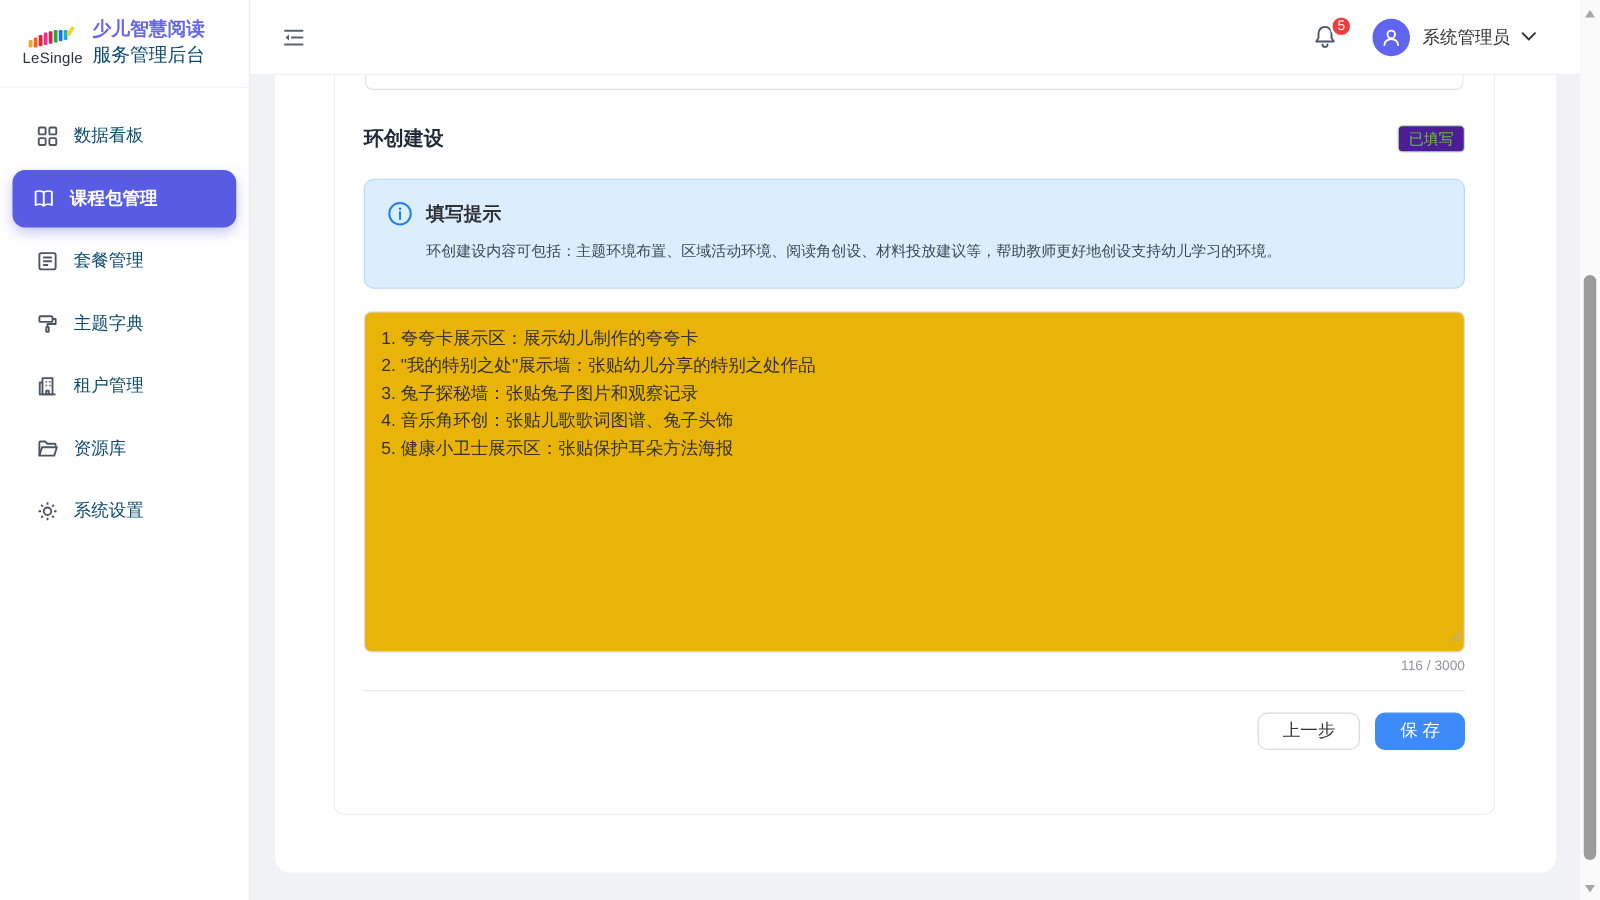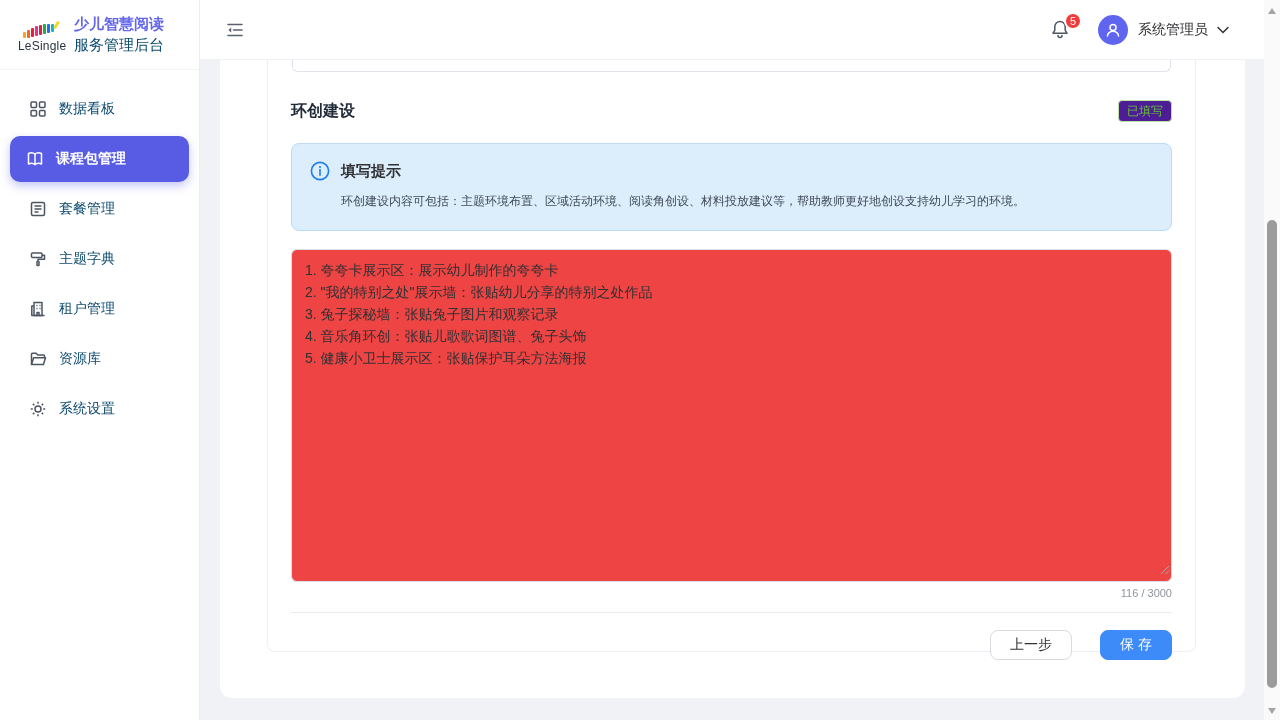--- a/index.html
+++ b/index.html
@@ -48,25 +48,25 @@
   .inner-card { width:929px; height:592px; border:1px solid #edeff3; border-top:none; border-radius:0 0 8px 8px; padding:0 23px 24px; position:relative; background:#fff; }
   .prev-box-partial { height:12px; margin:0 1px; border:1px solid #e0e3e9; border-top:none; border-radius:0 0 6px 6px; }
   .section-header { margin-top:28px; display:flex; align-items:center; justify-content:space-between; }
   .section-title { font-size:16px; font-weight:bold; color:#1f2937; }
   .status-badge { font-size:12px; color:#67c23a; background:#4c1d95; border:1px solid #bde3a4; border-radius:4px; padding:3px 8px; line-height:1.2; }
   .tip-box { margin-top:21px; background:#dcedfc; border:1px solid #b9dcf9; border-radius:8px; padding:17px 20px 17px 18px; }
   .tip-header { display:flex; align-items:center; }
   .tip-title { font-size:15px; font-weight:bold; color:#303133; margin-left:11px; }
   .tip-body { margin:9px 0 0 31px; font-size:12px; color:#3f4a56; line-height:23px; }
   .ta-wrap { position:relative; margin-top:18px; }
-  textarea.env-input { width:100%; height:333px; border:1px solid #dcdfe6; border-radius:6px; padding:9px 13px; font-size:14px; line-height:22px; color:#303133; font-family:"Liberation Sans","DejaVu Sans",sans-serif; resize:none; outline:none; display:block; background:#ef4444; }
+  textarea.env-input { width:100%; height:273px; border:1px solid #dcdfe6; border-radius:6px; padding:9px 13px; font-size:14px; line-height:22px; color:#303133; font-family:"Liberation Sans","DejaVu Sans",sans-serif; resize:none; outline:none; display:block; background:#eab308; }
   .resize-handle { position:absolute; right:2px; bottom:3px; pointer-events:none; }
   .char-counter { margin-top:5px; text-align:right; font-size:11px; color:#8f949e; }
   .divider { margin-top:13px; border-top:1px solid #e9ebef; }
-  .btn-row { margin-top:17px; display:flex; justify-content:flex-end; gap:28px; }
+  .btn-row { margin-top:17px; display:flex; justify-content:flex-end; gap:12px; }
   .btn { height:30px; padding:0 19px; border-radius:8px; font-size:14px; font-family:inherit; cursor:pointer; display:flex; align-items:center; }
   .btn-prev { background:#ffffff; border:1px solid #d8dbe0; color:#303133; }
   .btn-save { background:#3d8bf8; border:1px solid #3d8bf8; color:#ffffff; }
 
   
   .scrollbar { position:absolute; right:0; top:0; width:16px; height:720px; background:#fafafa; z-index:40; }
   .sb-up { position:absolute; top:8px; left:4px; width:0; height:0; border-left:4px solid transparent; border-right:4px solid transparent; border-bottom:6px solid #a6a6a6; }
   .sb-down { position:absolute; bottom:6px; left:4px; width:0; height:0; border-left:4px solid transparent; border-right:4px solid transparent; border-top:6px solid #a6a6a6; }
   .sb-thumb { position:absolute; top:220px; left:3px; width:10px; height:468px; background:#9b9b9b; border-radius:5px; }
 </style>

